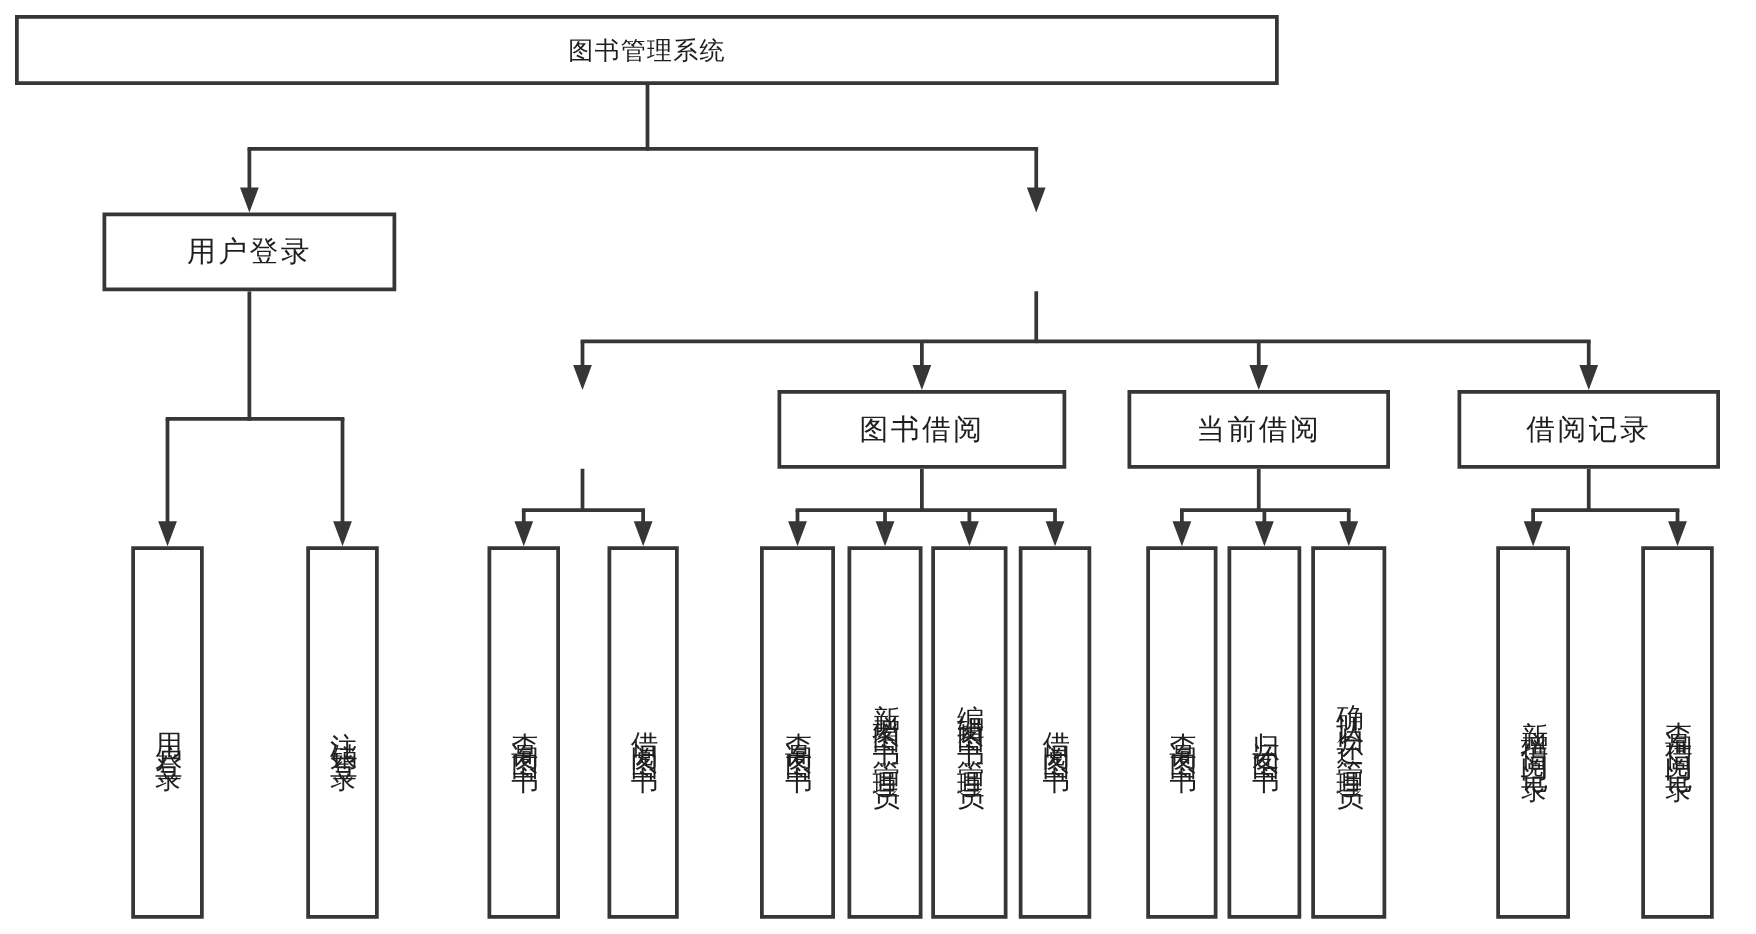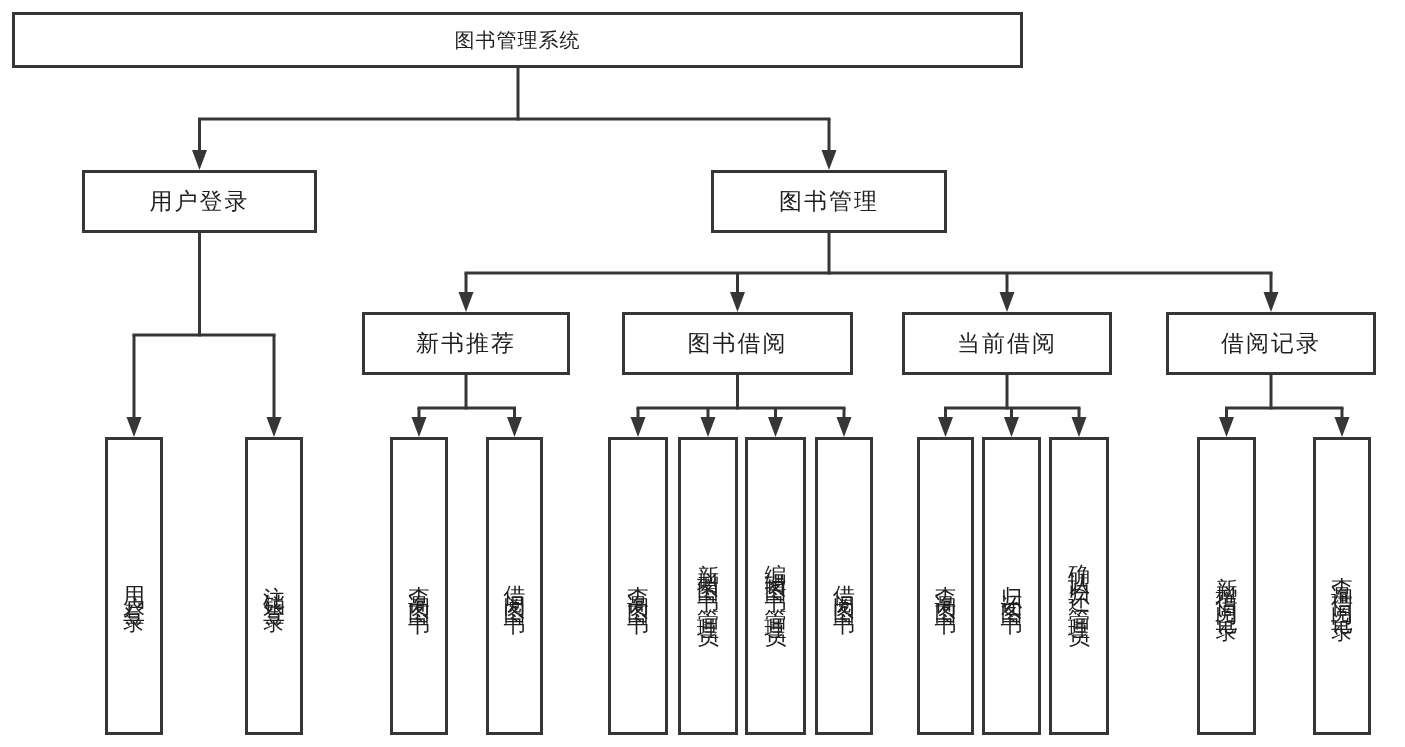--- a/index.html
+++ b/index.html
@@ -86,27 +86,21 @@
       <polygon points="1334.5,417 1349.5,417 1342,437" fill="#363636"></polygon>
     </svg>
 
   <div class="box h root" style="left:12px;top:12px;width:1011px;height:56px">
     <span>图书管理系统</span>
   </div>
 
   <div class="box h" style="left:82px;top:170px;width:235px;height:63px">
     <span>用户登录</span>
   </div>
-  <div class="box h" style="left:711px;top:170px;width:236px;height:63px">
-    <span>图书管理</span>
-  </div>
 
-  <div class="box h" style="left:362px;top:312px;width:208px;height:63px">
-    <span>新书推荐</span>
-  </div>
   <div class="box h" style="left:622px;top:312px;width:231px;height:63px">
     <span>图书借阅</span>
   </div>
   <div class="box h" style="left:902px;top:312px;width:210px;height:63px">
     <span>当前借阅</span>
   </div>
   <div class="box h" style="left:1166px;top:312px;width:210px;height:63px">
     <span>借阅记录</span>
   </div>
 

